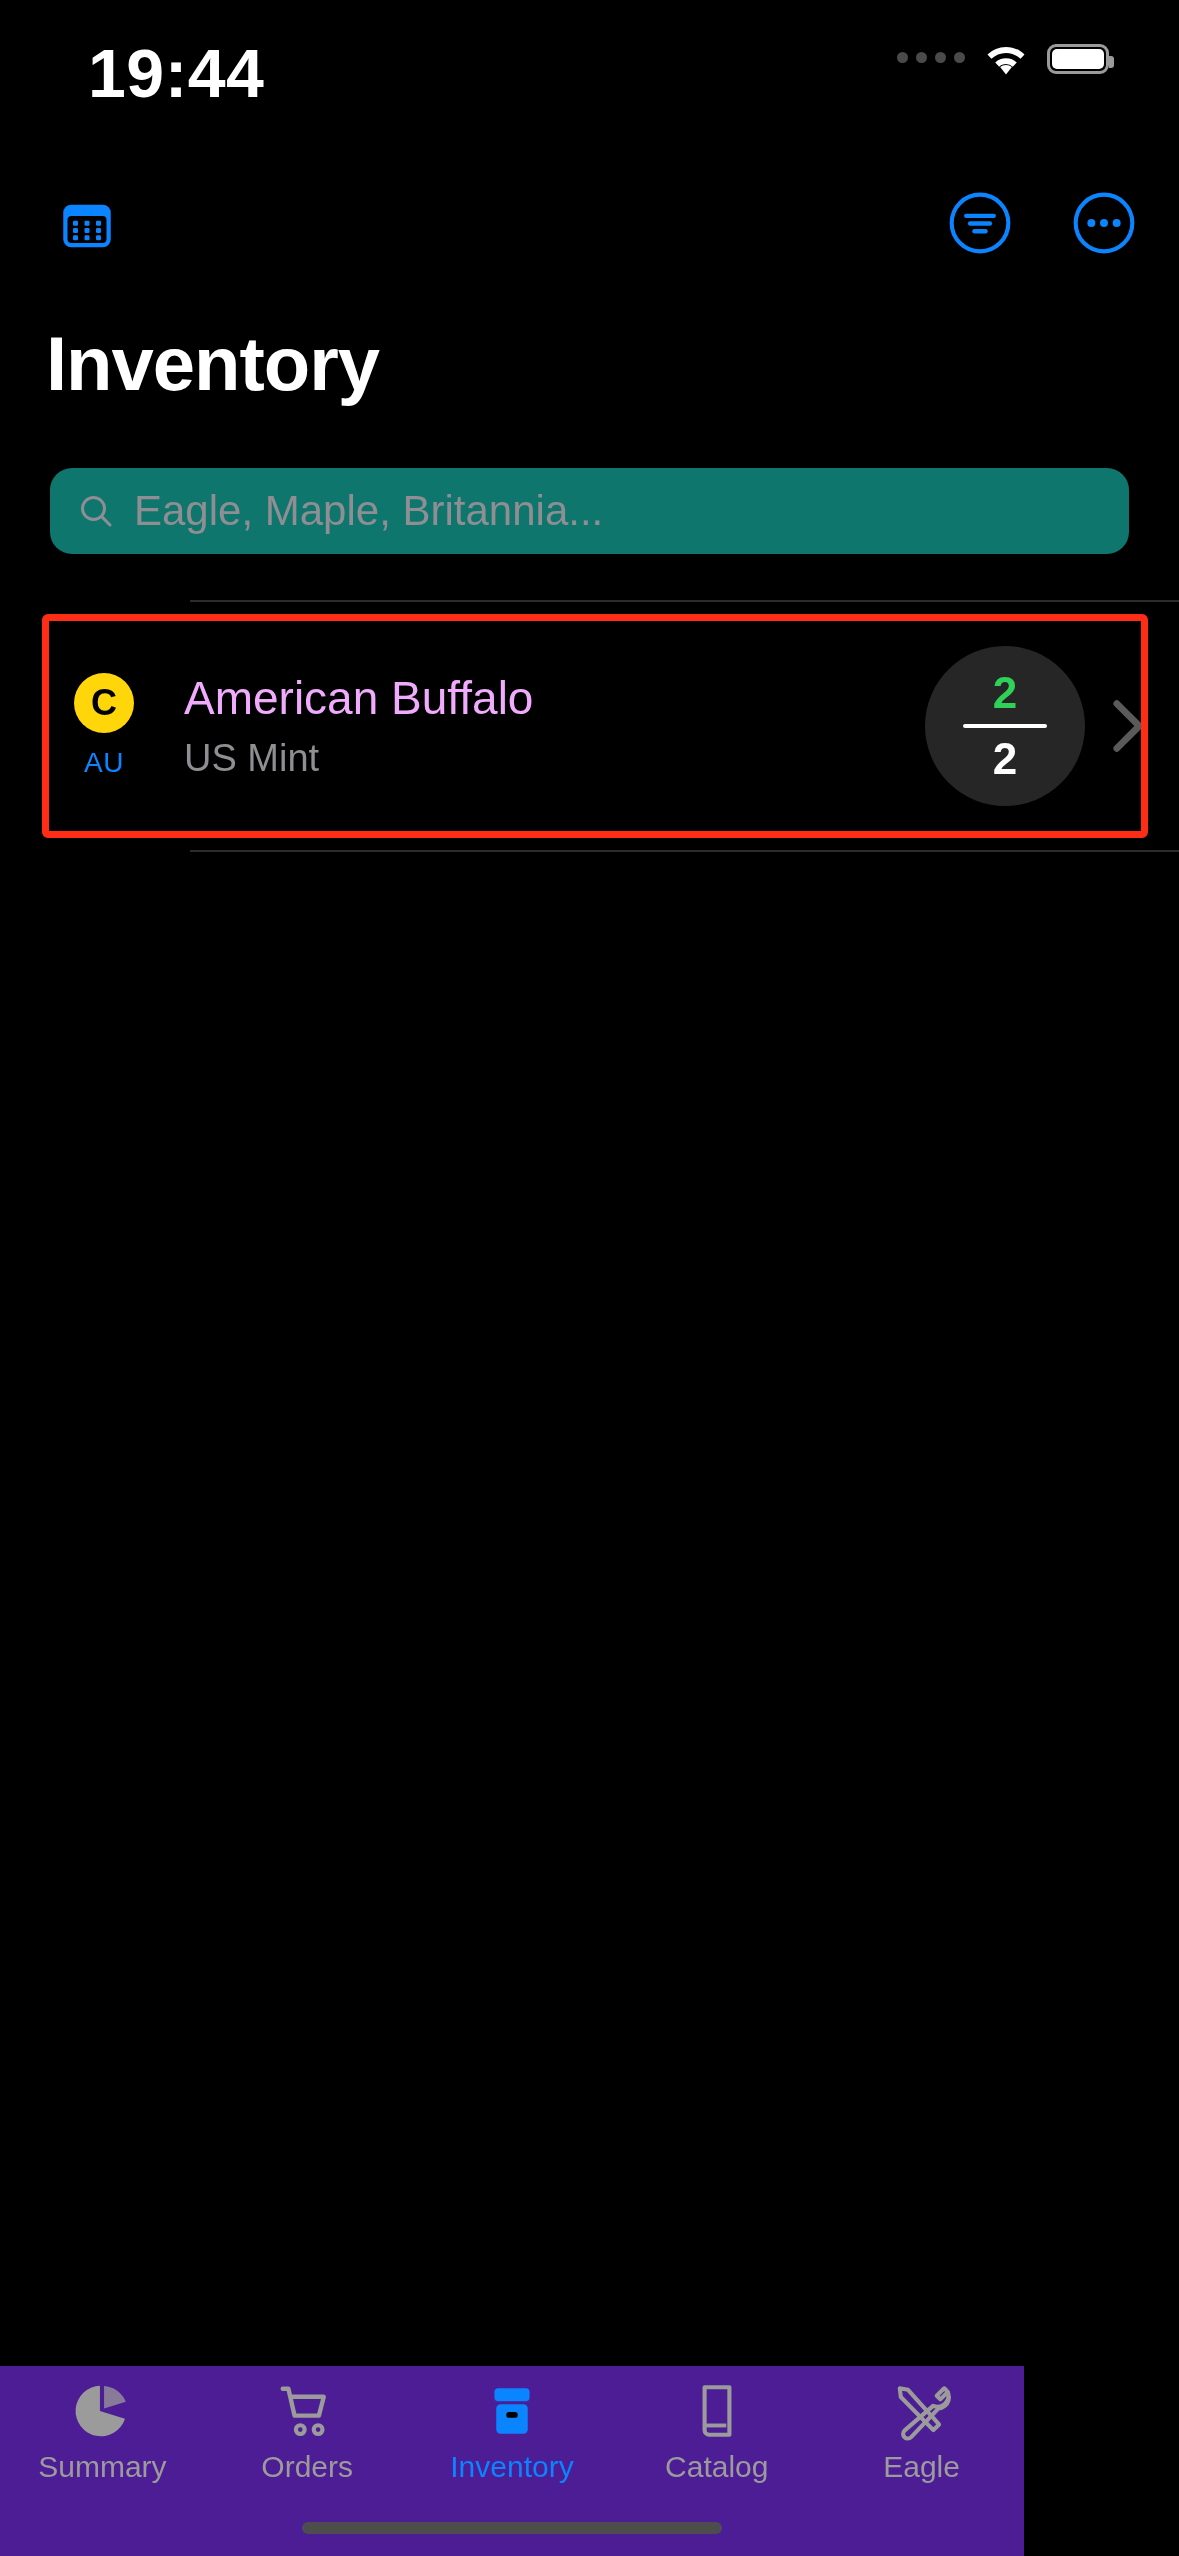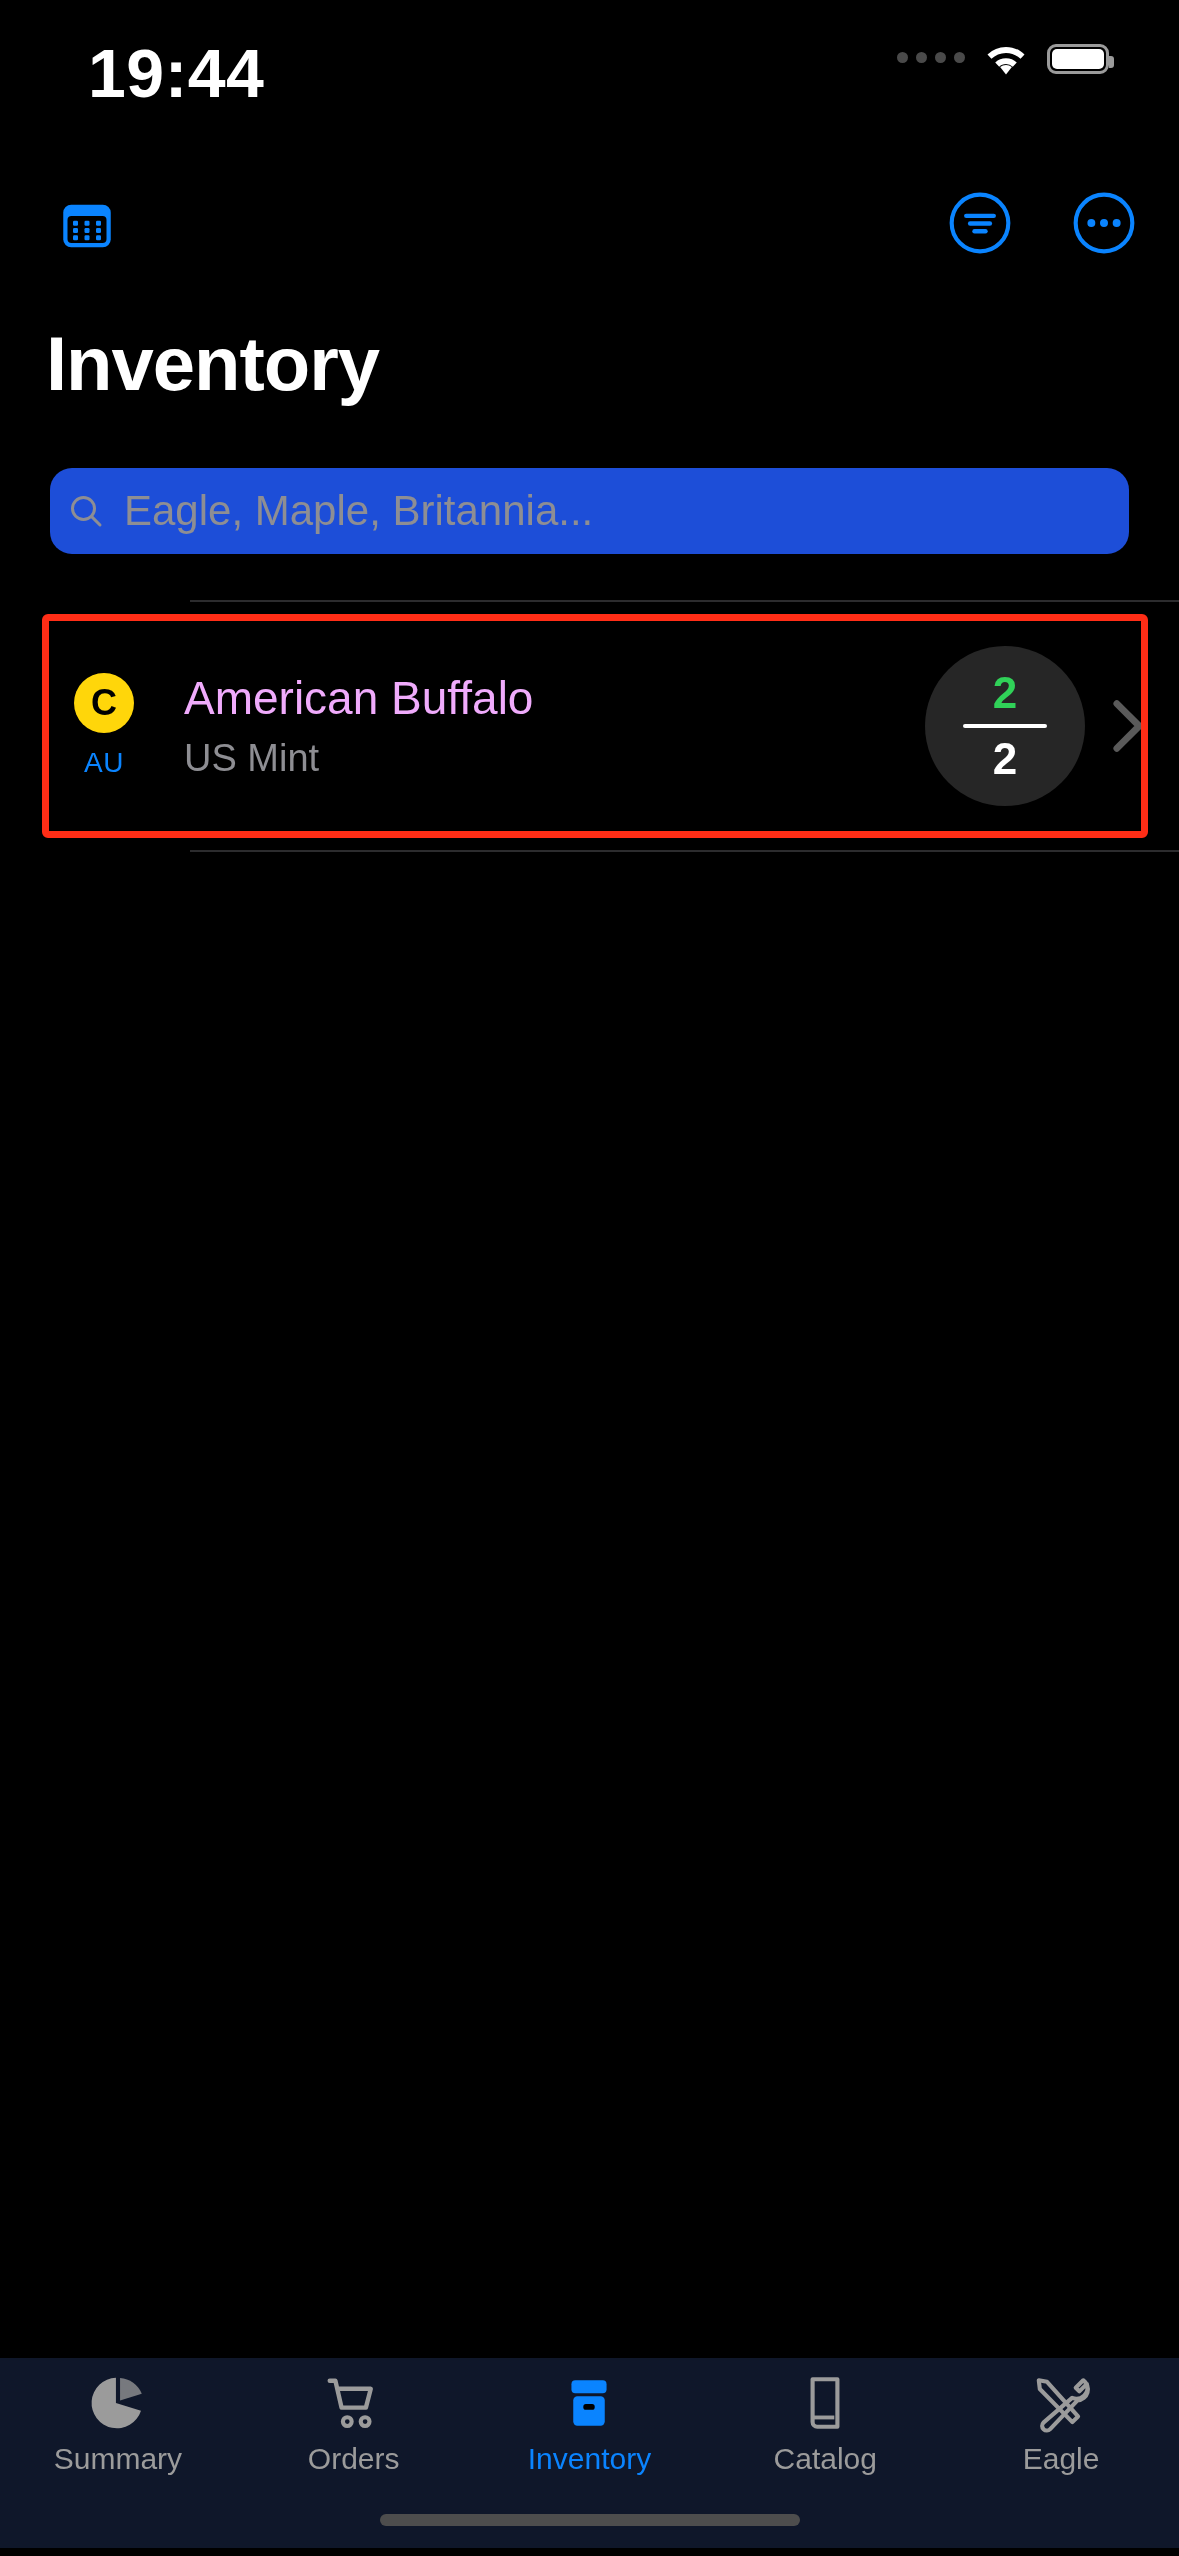--- a/index.html
+++ b/index.html
@@ -60,22 +60,22 @@
   .page-title {
     position:absolute; left:46px; top:326px;
     font-size:76px; font-weight:700; color:#fff; letter-spacing:-1px;
     line-height:1;
   }
 
   
   .search-wrap {
     position:absolute; left:50px; top:468px;
     width:1079px; height:86px;
-    background:#1d4ed8; border-radius:22px;
-    display:flex; align-items:center; padding:0 16px;
+    background:#0f766e; border-radius:22px;
+    display:flex; align-items:center; padding:0 26px;
   }
   .search-ico { width:40px; height:40px; flex:0 0 auto; margin-right:18px; }
   .search-input {
     flex:1; background:transparent; border:0; outline:none;
     color:#e6e6e6; font-size:42px;
     font-family:"Liberation Sans", sans-serif;
   }
   .search-input::placeholder { color:#8e8e93; }
 
   
@@ -128,24 +128,24 @@
     font-size:44px; font-weight:700; color:#30d158; line-height:1;
   }
   .qty-line { width:84px; height:4px; background:#fff; margin:9px 0; border-radius:2px; }
   .qty-den {
     font-size:44px; font-weight:700; color:#fff; line-height:1;
   }
   .chev { width:34px; height:56px; display:block; }
 
   
   .tabbar {
-    position:absolute; left:0; bottom:8px; width:1179px; height:190px;
+    position:absolute; left:0; bottom:0; width:1024px; height:190px;
     display:flex; align-items:flex-start; justify-content:space-around;
     padding-top:14px;
-    background:#0f172a;
+    background:#4c1d95;
   }
   .tab {
     width:235px;
     display:flex; flex-direction:column; align-items:center; gap:10px;
     text-decoration:none;
   }
   .tab-ico { width:62px; height:62px; display:block; }
   .tab-label { font-size:30px; color:#9b9b9b; line-height:1; }
   .tab.active .tab-label { color:#0a84ff; }
   .home-bar {

